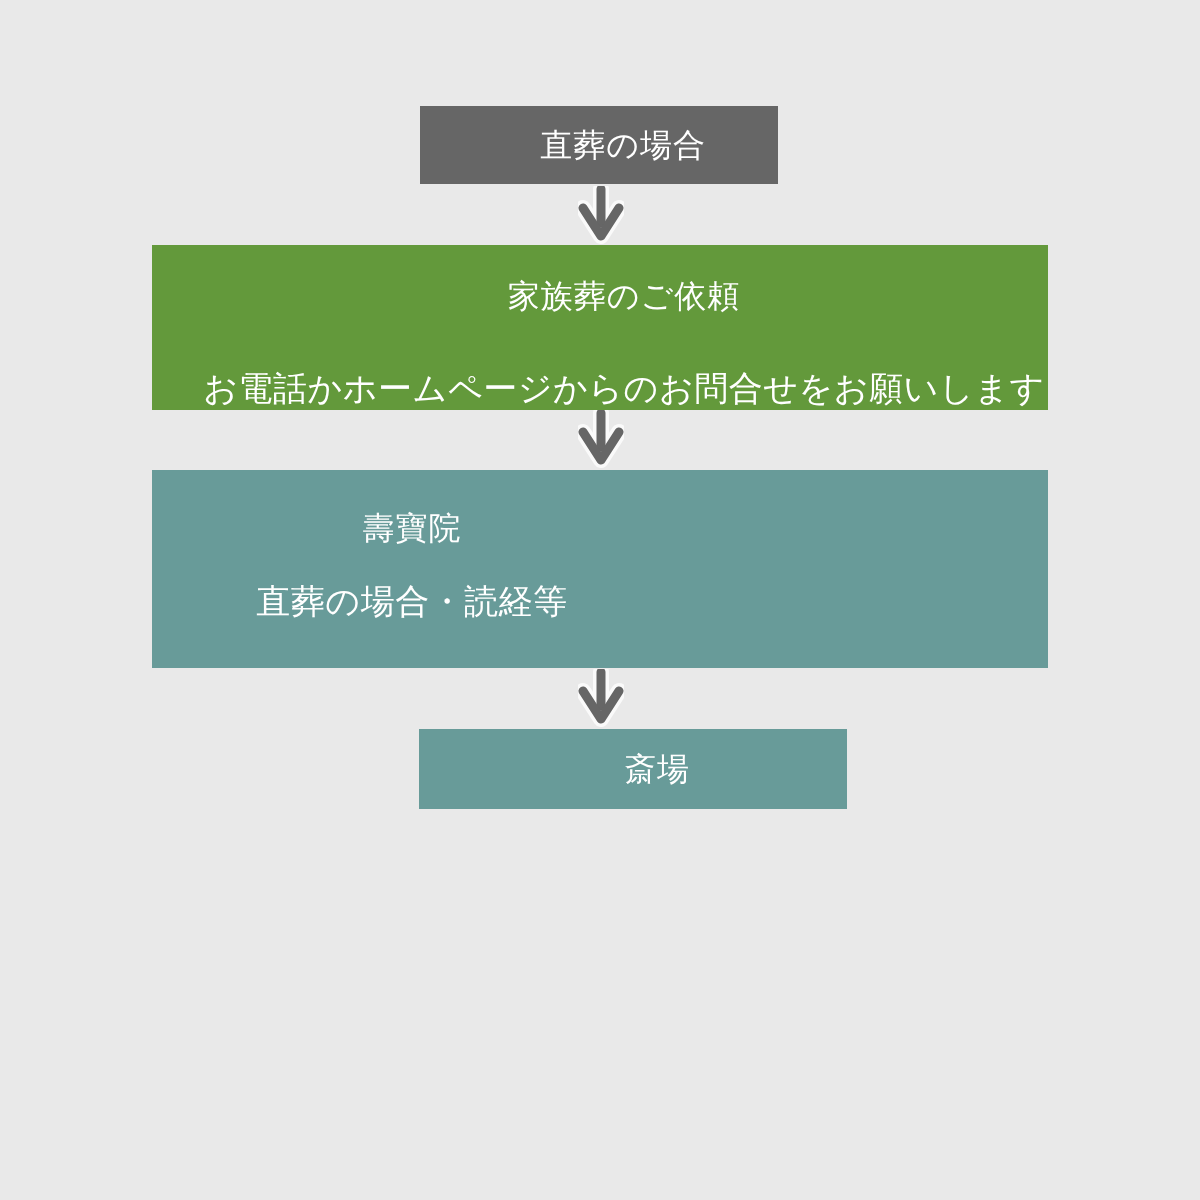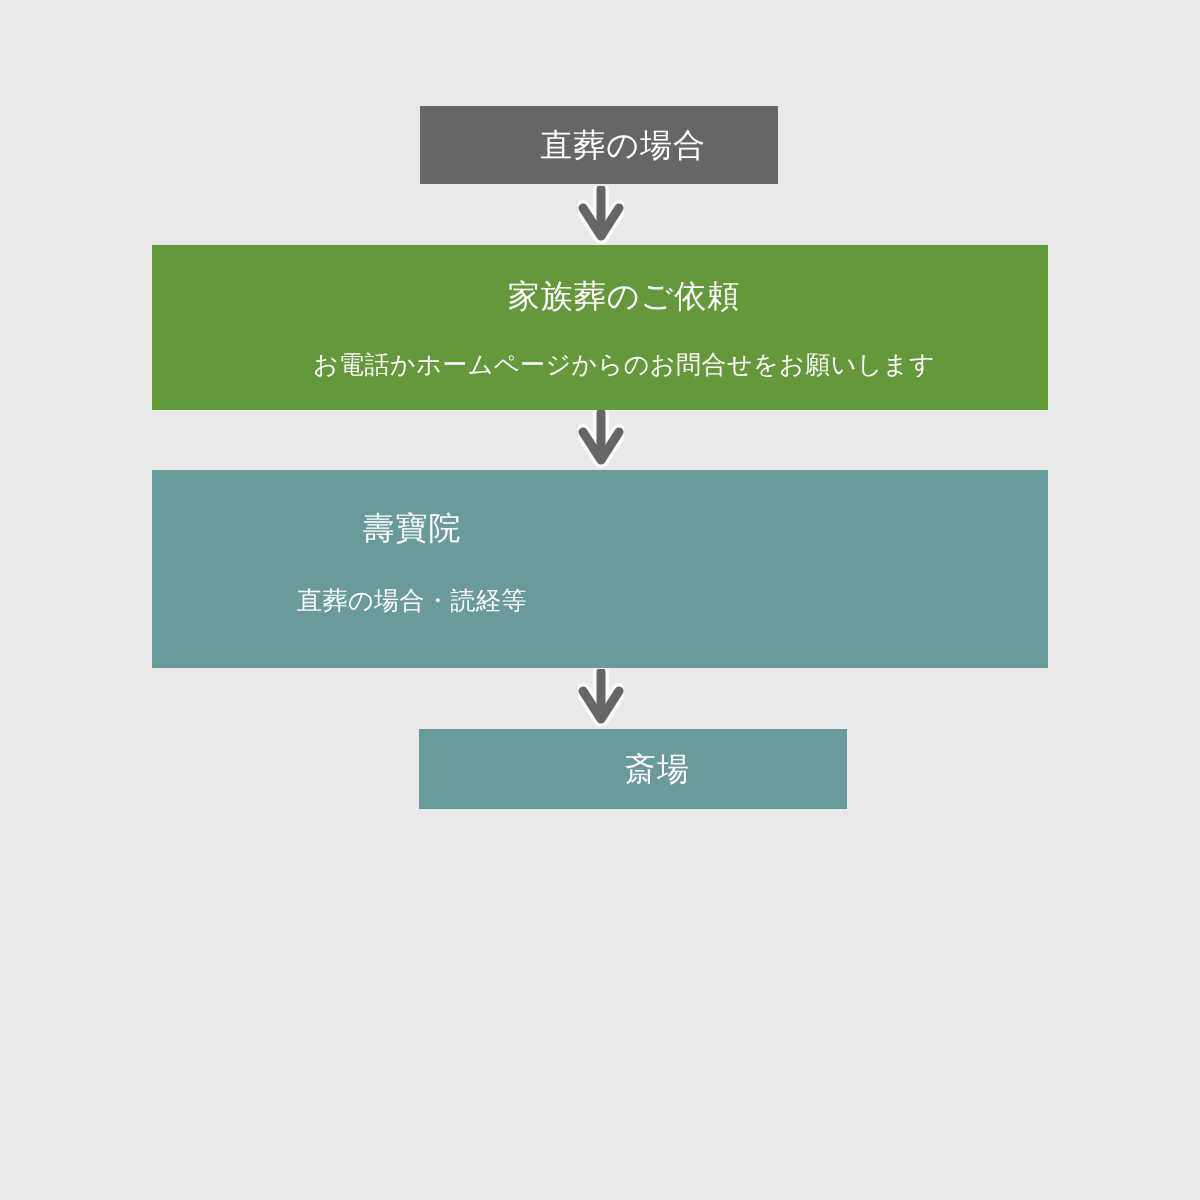--- a/index.html
+++ b/index.html
@@ -38,20 +38,21 @@
   .node-start {
     left: 420px; top: 106px; width: 358px; height: 78px;
     background: var(--box-gray);
     justify-content: center;
   }
   .node-request {
     left: 152px; top: 245px; width: 896px; height: 165px;
     background: var(--box-green);
     justify-content: flex-start;
     padding-top: 31px;
+    gap: 23px;
   }
   .node-providers {
     left: 152px; top: 470px; width: 896px; height: 198px;
     background: var(--box-teal);
     flex-direction: row;
     align-items: stretch;
   }
   .provider-col {
     width: 50%;
     display: flex;
@@ -67,25 +68,24 @@
   }
   .title-lg {
     font-size: 32px;
     line-height: 40px;
     letter-spacing: 1px;
     white-space: nowrap;
   }
   .node-request .title-lg { margin-bottom: 34px; }
   .provider-col .title-lg { margin-bottom: 34px; }
   .subtitle {
-    font-size: 25px;
+    font-size: 34px;
     line-height: 38px;
     letter-spacing: 0.5px;
     white-space: nowrap;
-    font-family: Liberation Serif, serif;
   }
   .node-request .subtitle { line-height: 30px; }
   .arrow {
     position: absolute;
     left: 578px;
     width: 46px;
     height: 58px;
     display: block;
   }
   .arrow-1 { top: 186px; }

